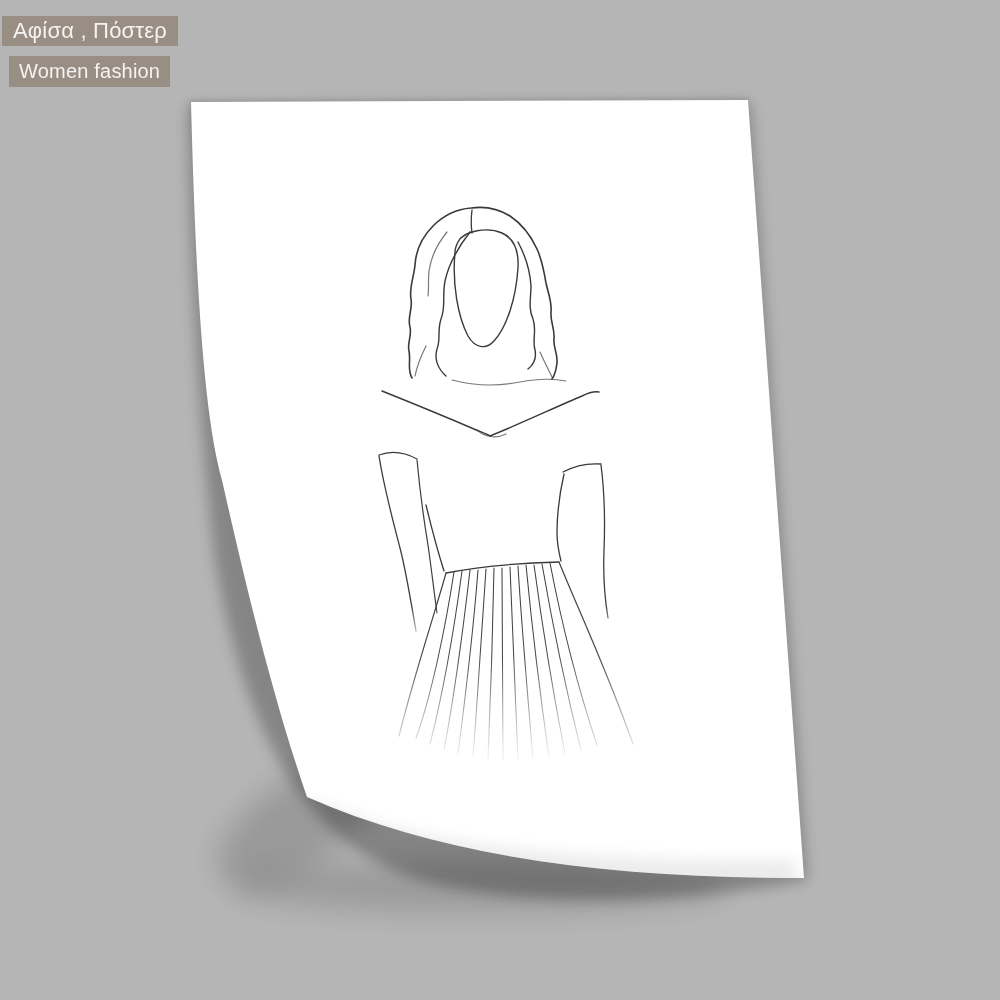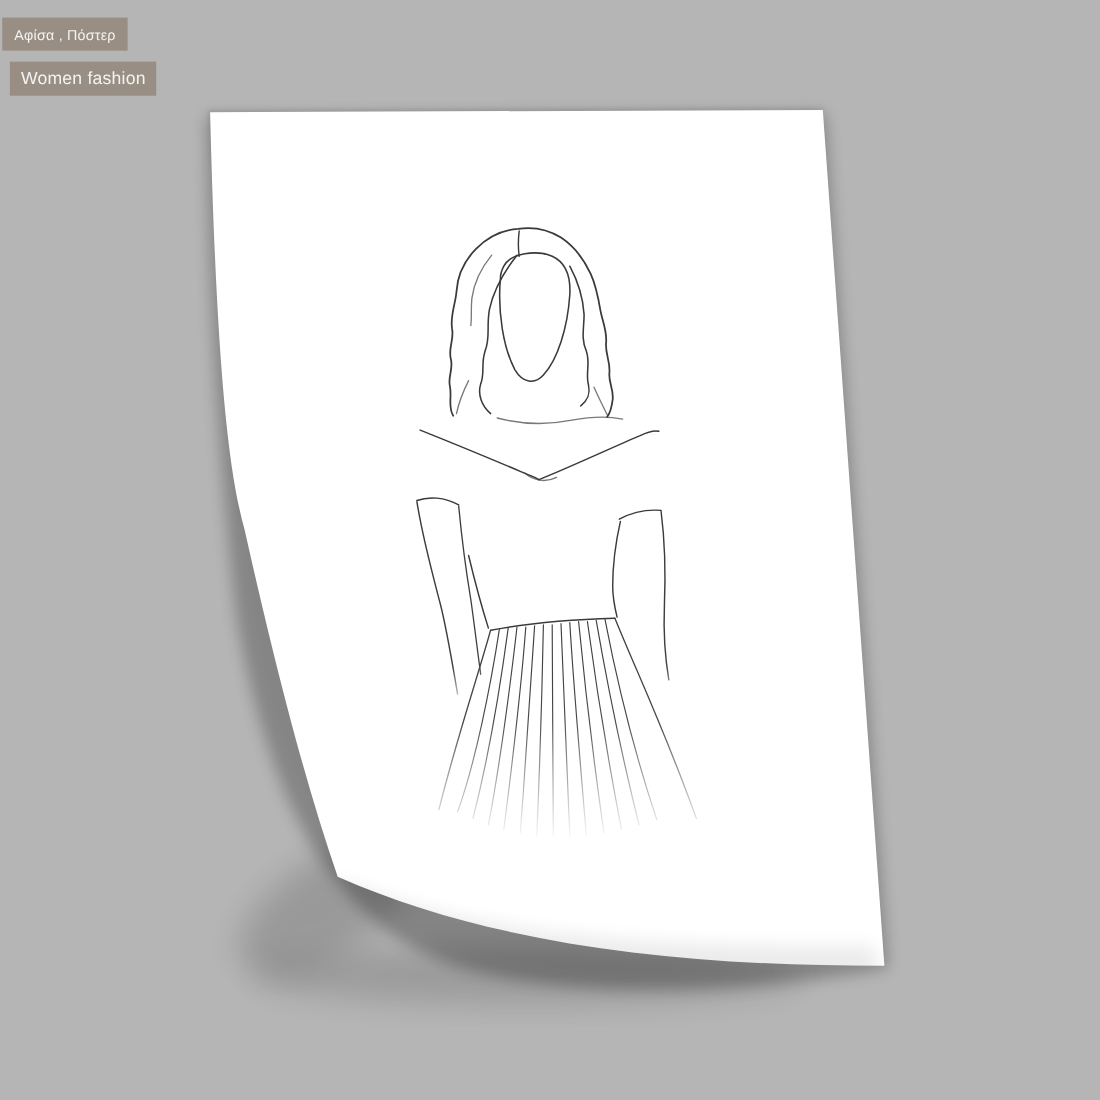--- a/index.html
+++ b/index.html
@@ -12,22 +12,22 @@
   .poster-svg{position:absolute;left:0;top:0;}
   .tag-list{position:absolute;left:0;top:0;z-index:5;}
   .tag{
     position:absolute;
     background:var(--tag-bg,#988e84);
     color:var(--tag-text,#f5f3f1);
     display:flex;align-items:center;
     white-space:nowrap;
     letter-spacing:0.2px;
   }
-  .tag-1{left:2px;top:16px;height:30px;padding:0 11px;font-size:13px;text-align:center;}
-  .tag-2{left:9px;top:56px;height:31px;padding:0 10px;font-size:16px;}
+  .tag-1{left:2px;top:16px;height:30px;padding:0 11px;font-size:22px;text-align:center;}
+  .tag-2{left:9px;top:56px;height:31px;padding:0 10px;font-size:20px;}
   .art path{fill:none;stroke-linecap:round;stroke-linejoin:round;}
   .art path:not([stroke]){stroke:var(--line,#3a3a3a);}
   .w16{stroke-width:1.6px;}
   .w14{stroke-width:1.4px;}
   .w13{stroke-width:1.3px;}
   .w12{stroke-width:1.2px;}
   .w10{stroke-width:1.05px;}
   .faint{opacity:0.68;}
 </style>
 </head>

